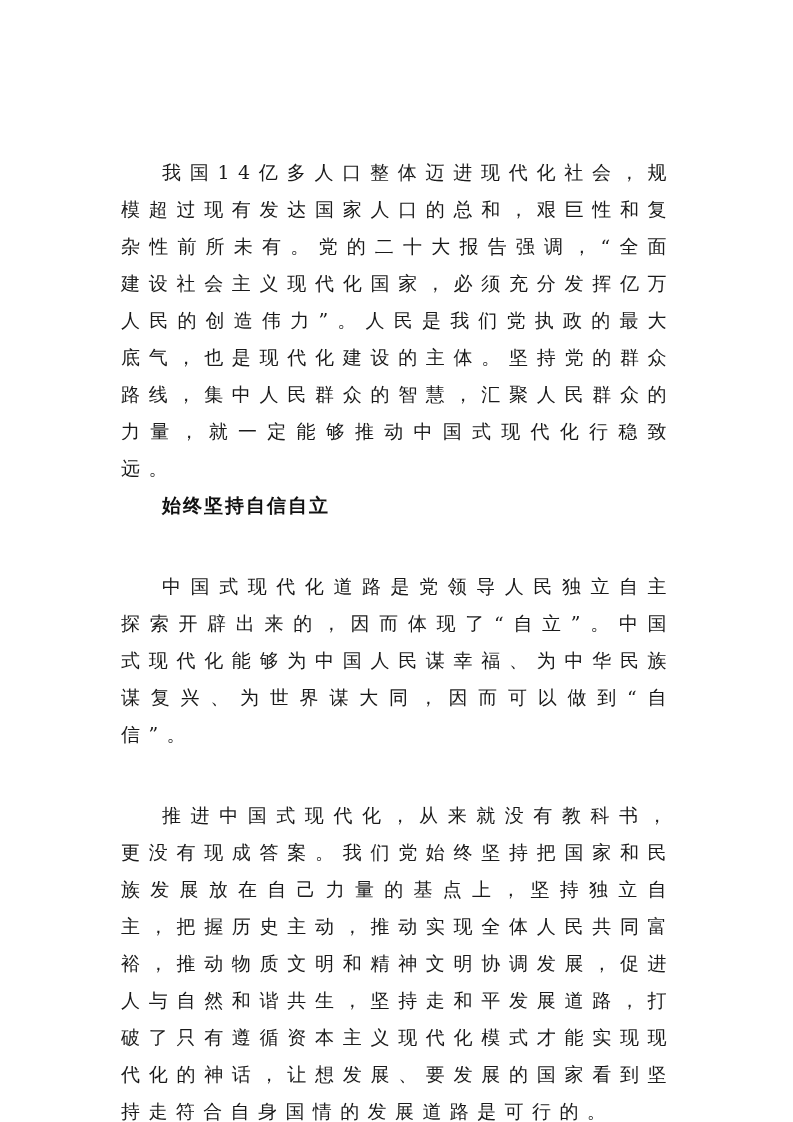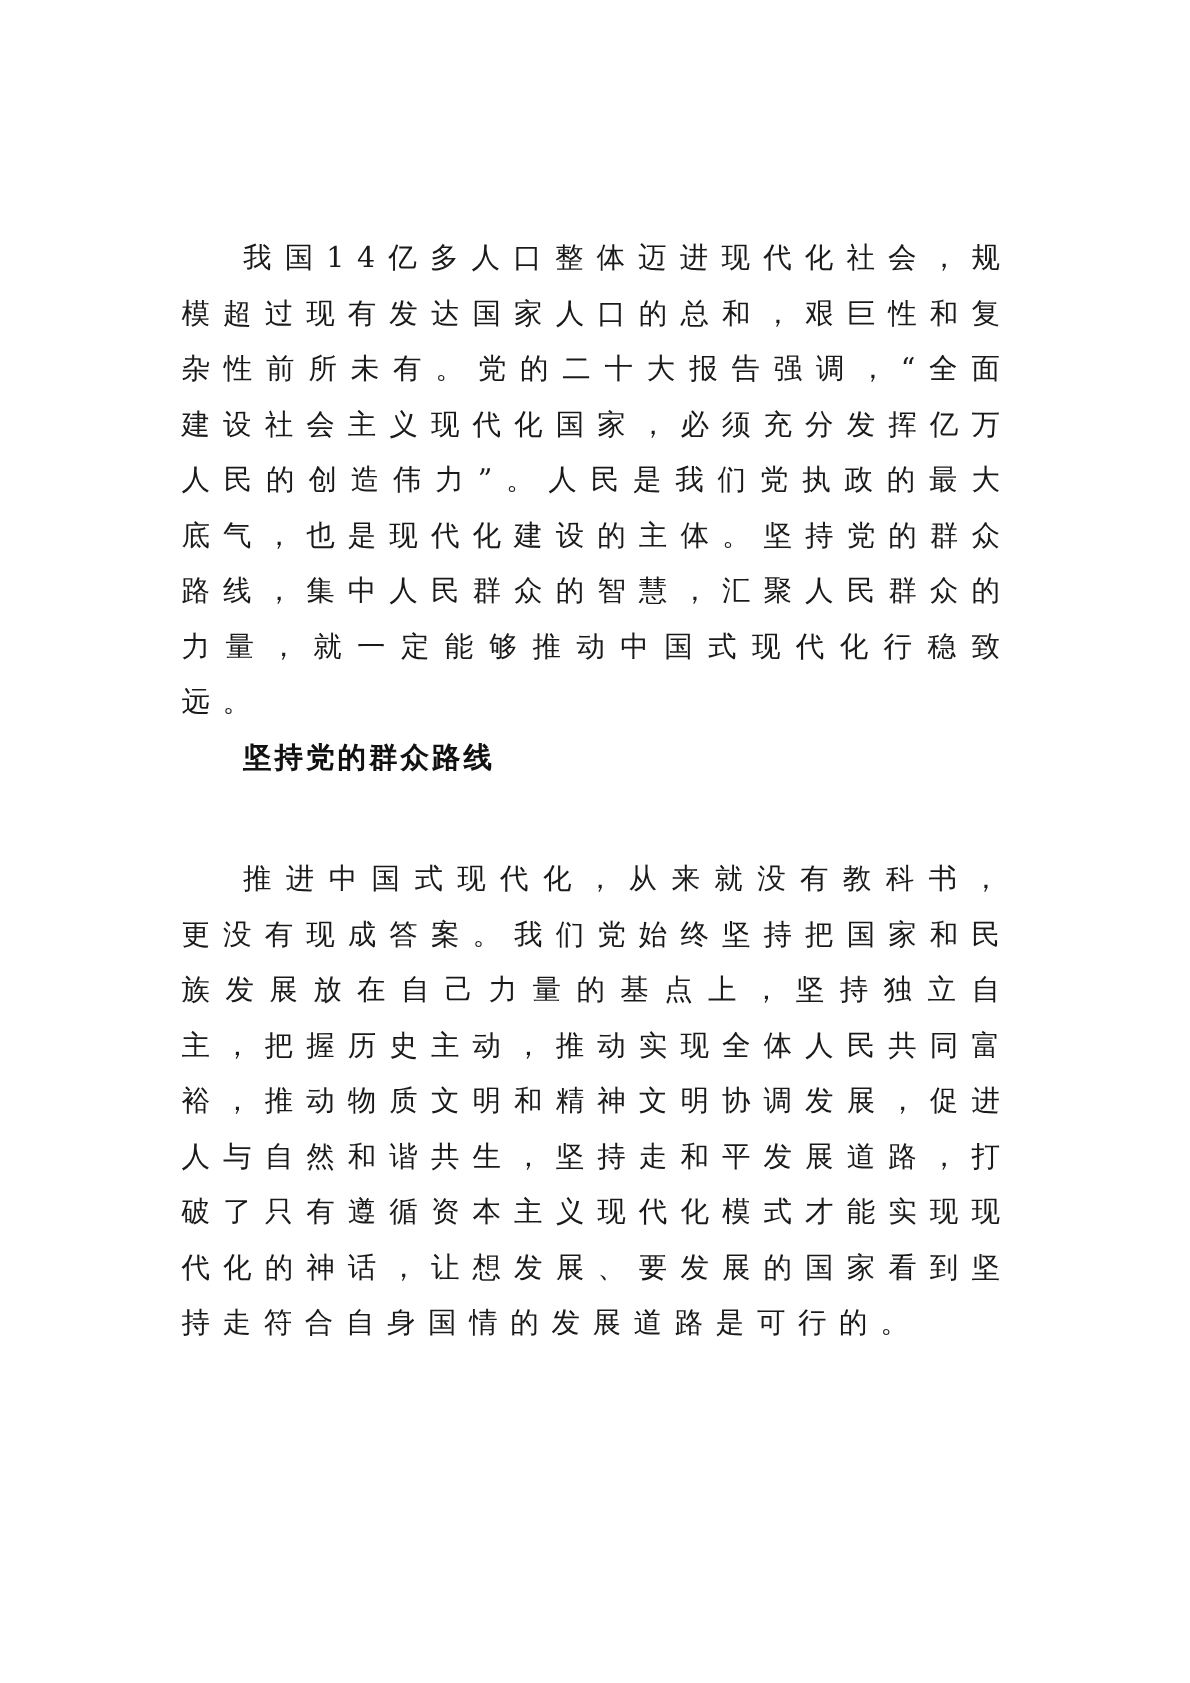--- a/index.html
+++ b/index.html
@@ -43,15 +43,16 @@
     letter-spacing: 2px;
     text-indent: 41px;
     color: #111111;
   }
 </style>
 </head>
 <body>
 
 <div class="page">
   <p class="para indent">我国14亿多人口整体迈进现代化社会，规模超过现有发达国家人口的总和，艰巨性和复杂性前所未有。党的二十大报告强调，“全面建设社会主义现代化国家，必须充分发挥亿万人民的创造伟力”。人民是我们党执政的最大底气，也是现代化建设的主体。坚持党的群众路线，集中人民群众的智慧，汇聚人民群众的力量，就一定能够推动中国式现代化行稳致远。</p>
-  <h2 class="heading">坚持党的群众路线</h2>
+  <h2 class="heading">始终坚持自信自立</h2>
+  <p class="para indent">中国式现代化道路是党领导人民独立自主探索开辟出来的，因而体现了“自立”。中国式现代化能够为中国人民谋幸福、为中华民族谋复兴、为世界谋大同，因而可以做到“自信”。</p>
   <p class="para indent">推进中国式现代化，从来就没有教科书，更没有现成答案。我们党始终坚持把国家和民族发展放在自己力量的基点上，坚持独立自主，把握历史主动，推动实现全体人民共同富裕，推动物质文明和精神文明协调发展，促进人与自然和谐共生，坚持走和平发展道路，打破了只有遵循资本主义现代化模式才能实现现代化的神话，让想发展、要发展的国家看到坚持走符合自身国情的发展道路是可行的。</p>
 </div>
 
 </body></html>

